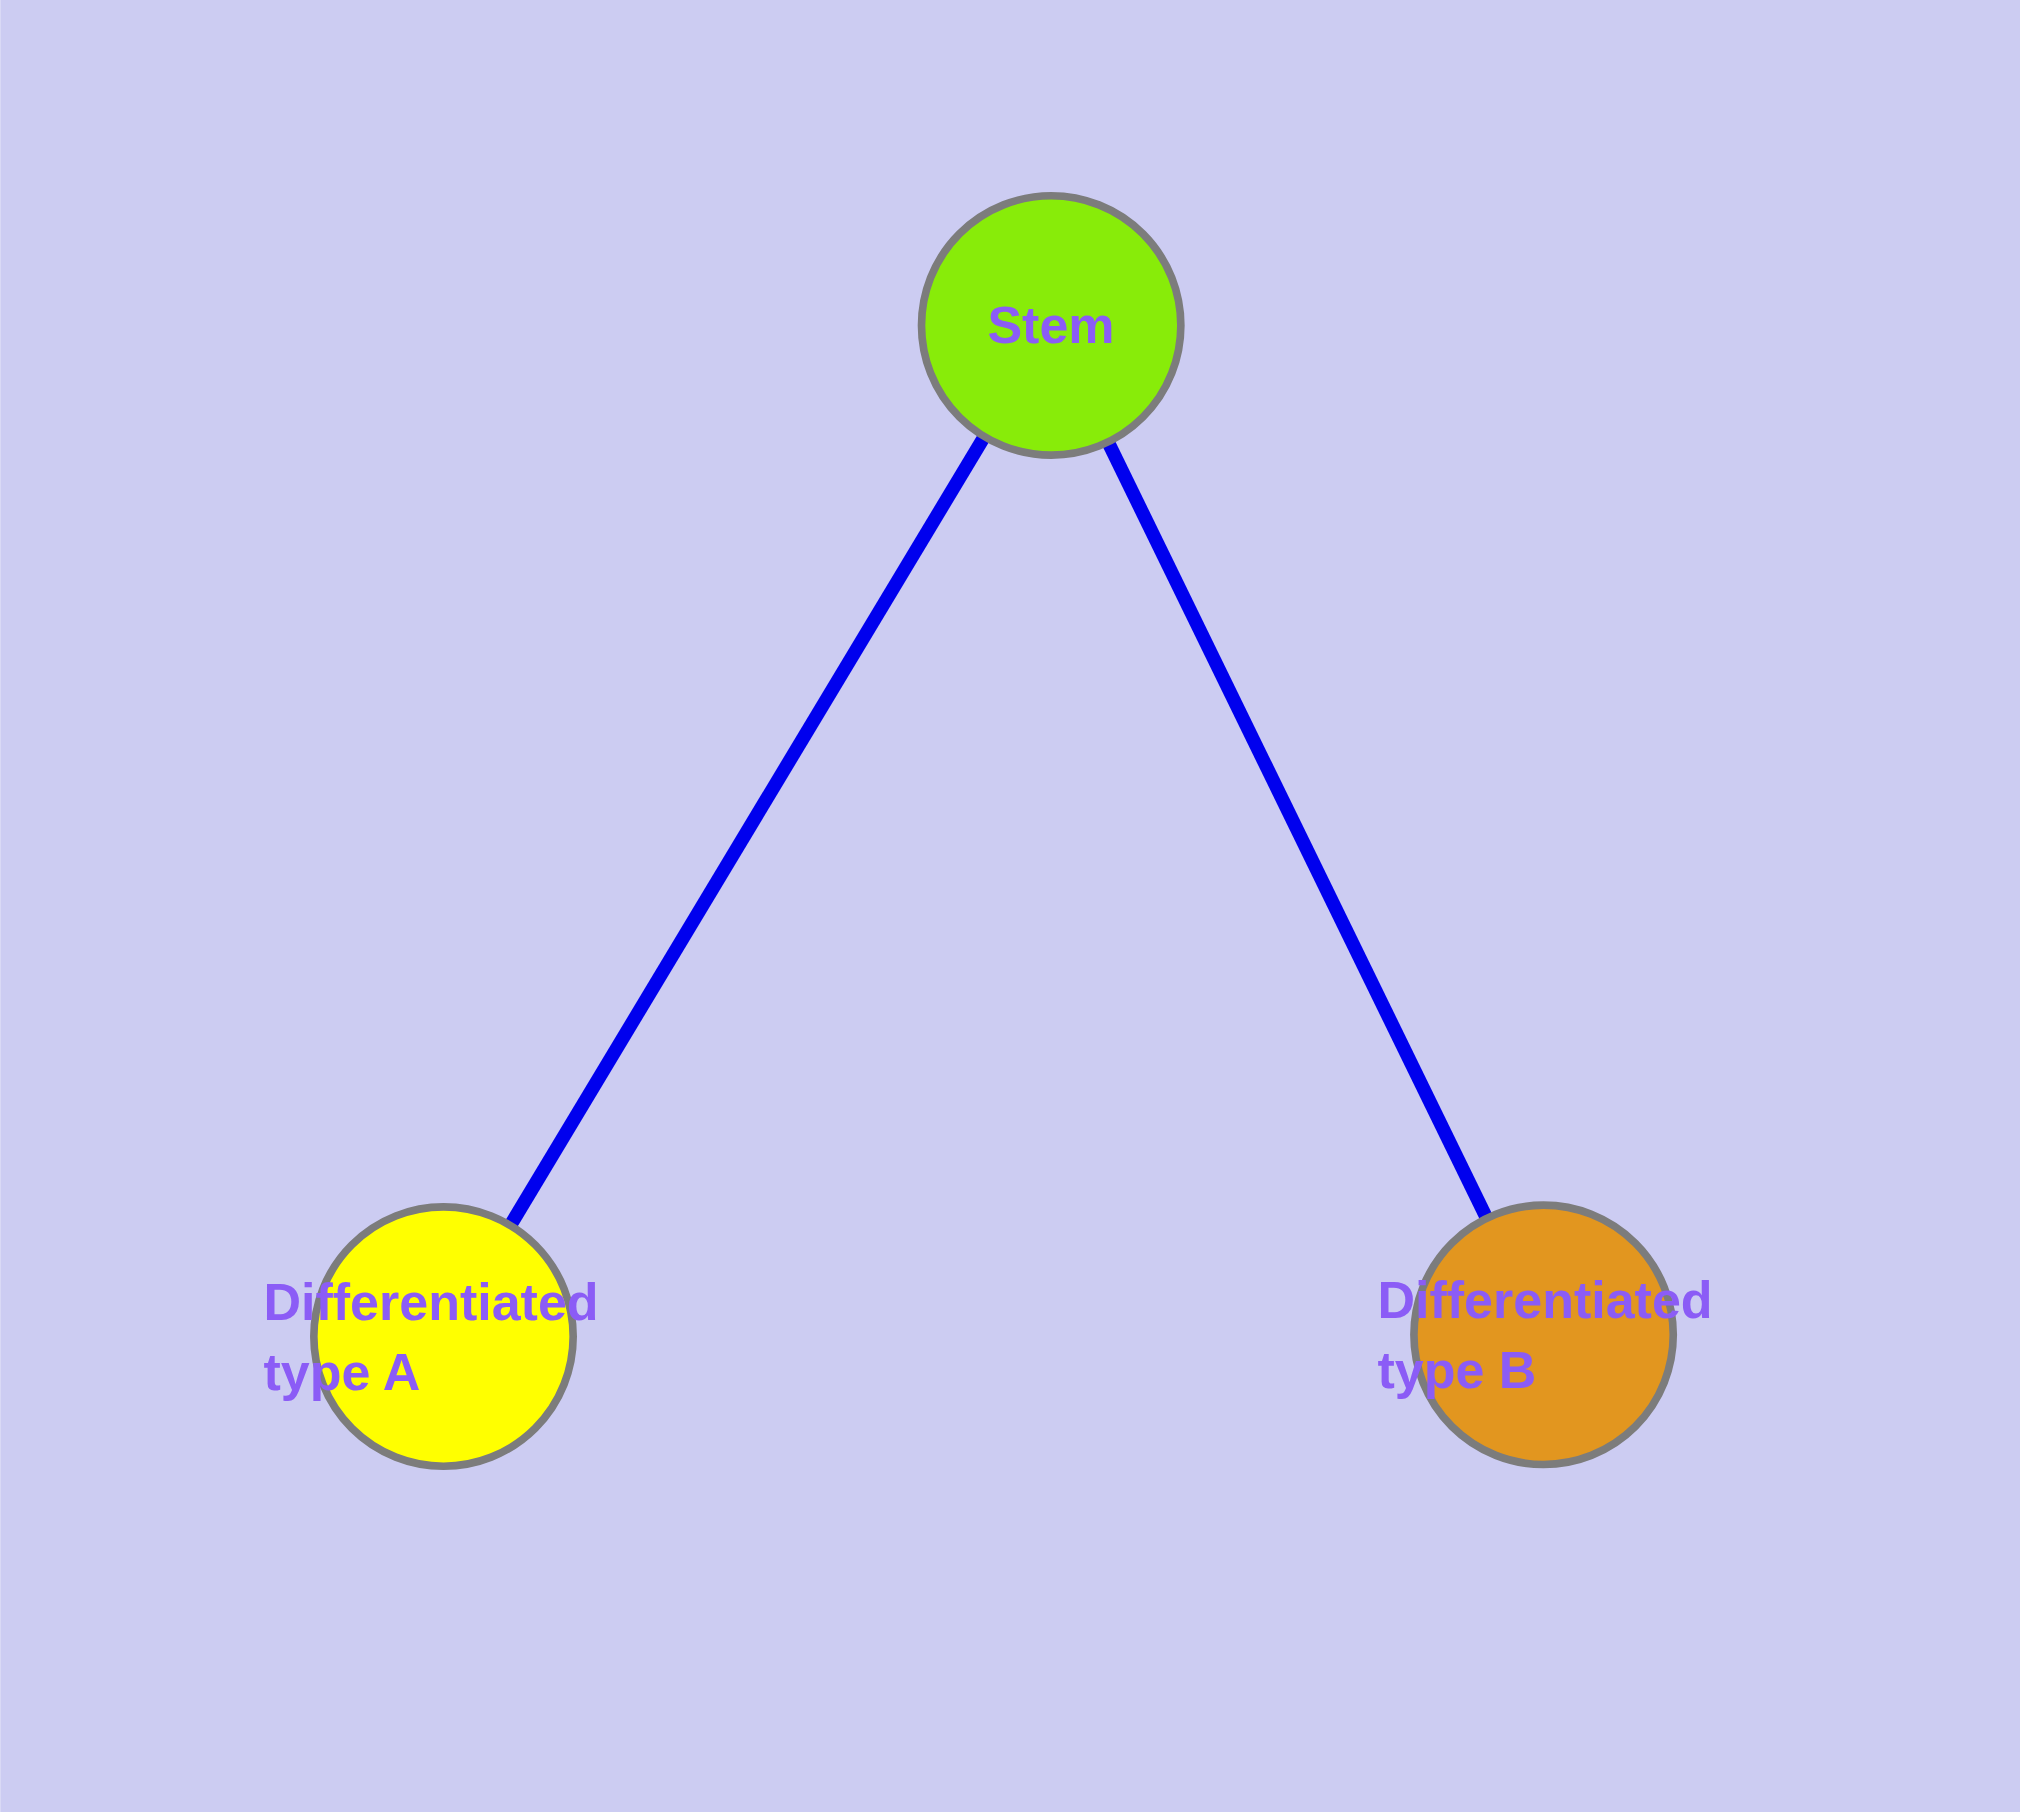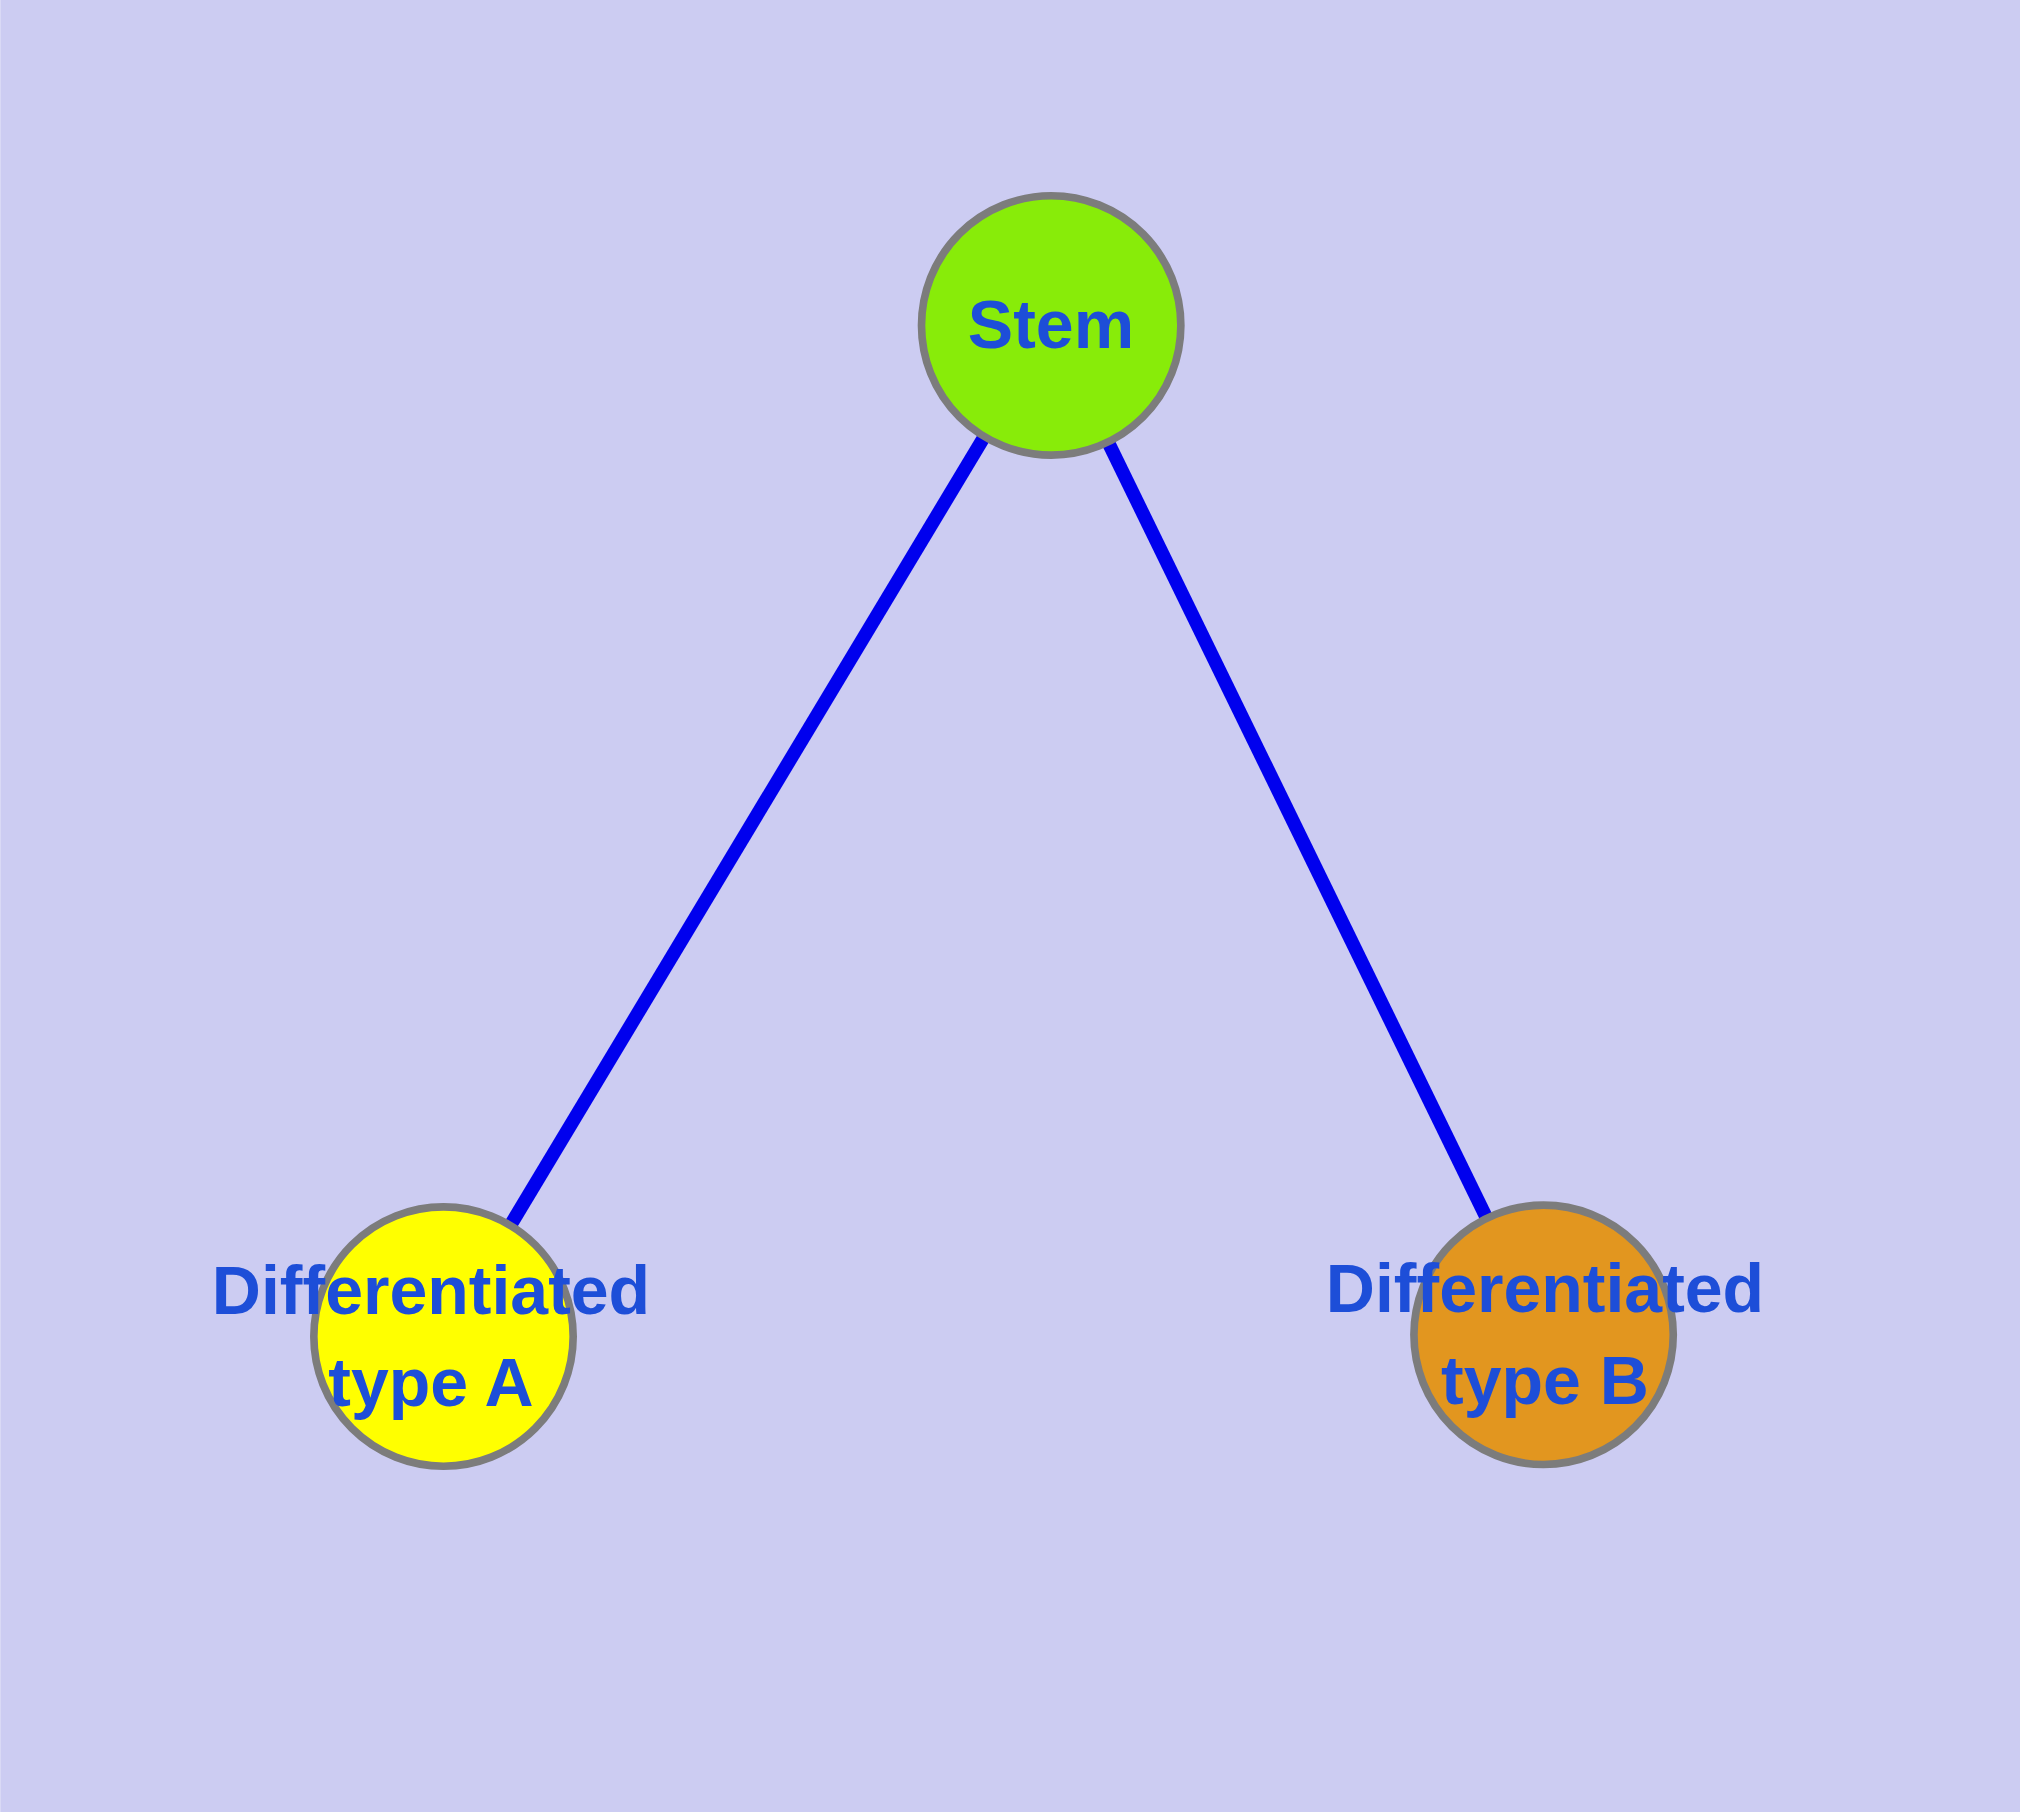--- a/index.html
+++ b/index.html
@@ -18,24 +18,24 @@
     left: 0;
     top: 0;
     width: 2021px;
     height: 1812px;
     display: block;
   }
   .node-label {
     position: absolute;
     transform: translate(-50%, -50%);
     font-weight: bold;
-    font-size: 68px;
+    font-size: 52px;
     line-height: 1.35;
-    color: #1d4ed8;
-    text-align: center;
+    color: #8b5cf6;
+    text-align: left;
     white-space: pre-line;
     pointer-events: none;
   }
 </style>
 </head>
 <body>
 
 <div id="canvas">
 
   <svg id="graph-svg" viewBox="0 0 2384 2138">

